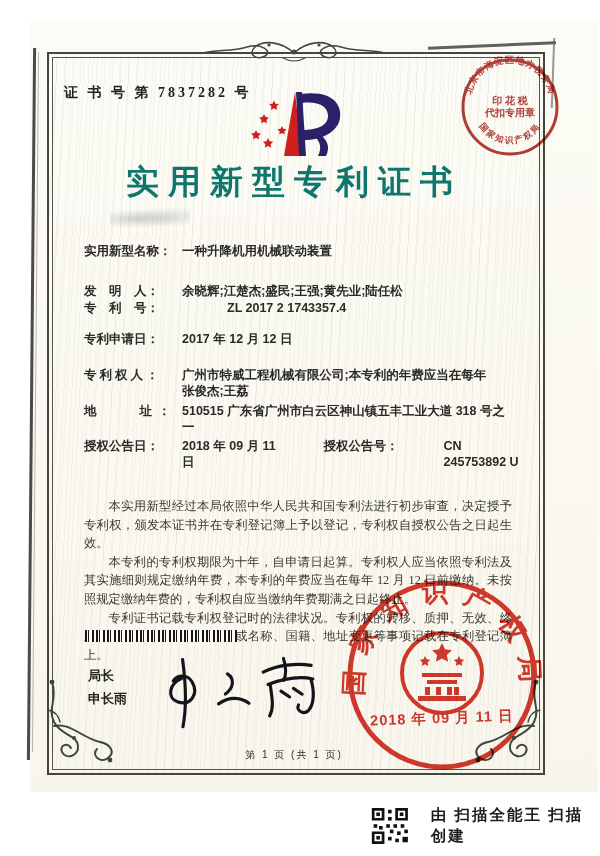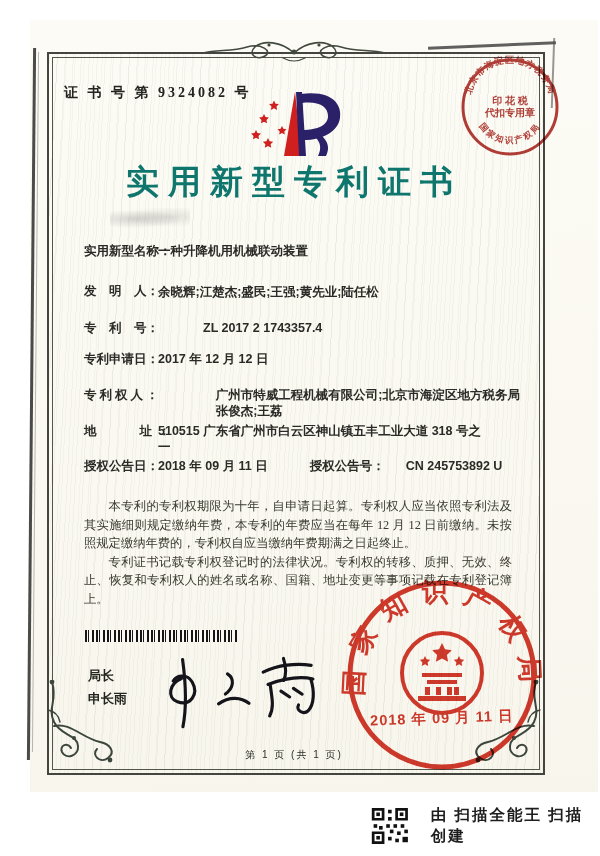--- a/index.html
+++ b/index.html
@@ -27,23 +27,23 @@
   .cert-no{position:absolute;left:64px;top:84px;font-size:14px;font-weight:700;letter-spacing:3px;color:#23231f;font-family:"Liberation Serif",serif;}
 
   .logo{position:absolute;left:238px;top:88px;width:120px;height:74px;}
 
   .title{position:absolute;left:47px;top:160px;width:494px;text-align:center;font-size:33px;font-weight:700;
     letter-spacing:9px;color:#0f766e;font-family:"Liberation Serif",serif;}
 
   .fields{position:absolute;left:84px;top:243px;width:436px;font-size:12.5px;color:#2a2a26;}
   .frow{display:flex;align-items:flex-start;}
   .rlabel{flex:none;width:74px;font-weight:700;white-space:nowrap;}
-  .rvalue{font-weight:600;line-height:16px;}
-  .mb1{margin-bottom:23px;} .mb2{margin-bottom:20px;align-items:flex-end;} .mb3{margin-bottom:14px;gap:45px;} .mb4{margin-bottom:19px;}
-  .mb5{margin-bottom:4px;justify-content:space-between;} .mb6{margin-bottom:3px;}
+  .rvalue{font-weight:600;line-height:16px;padding-left:24px;}
+  .mb1{margin-bottom:23px;} .mb2{} .mb3{margin-bottom:14px;gap:45px;} .mb4{margin-bottom:19px;}
+  .mb5{margin-bottom:4px;} .mb6{margin-bottom:3px;}
   .grantrow .pair2{margin-left:42px;display:flex;}
 
   .body-text{position:absolute;left:84px;top:497px;width:428px;font-size:12.3px;line-height:18.6px;
     color:#39392f;text-align:justify;font-family:"Liberation Serif",serif;}
   .body-text p{margin:0;text-indent:2em;}
 
   .barcode{position:absolute;left:85px;top:630px;width:152px;height:12px;
     background:repeating-linear-gradient(90deg,#161616 0 2px,#faf8f0 2px 3px,#161616 3px 4px,#faf8f0 4px 7px,#161616 7px 9px,#faf8f0 9px 11px);}
 
   .sig-block{position:absolute;left:88px;top:664px;font-size:13px;font-weight:700;color:#23231f;line-height:23px;}
@@ -111,21 +111,21 @@
         <path d="M4,30 q10,2 12,12" stroke-width="1.4"></path>
         <circle cx="8" cy="2" r="2.4" fill="#3d463c" stroke="none"></circle>
         <circle cx="66" cy="80" r="2.4" fill="#3d463c" stroke="none"></circle>
         <circle cx="30" cy="58" r="2" fill="#3d463c" stroke="none"></circle>
       </g>
     </svg>
   </div>
 
   <div class="smudge"></div>
 
-  <div class="cert-no">证 书 号 第 9324082 号</div>
+  <div class="cert-no">证 书 号 第 7837282 号</div>
 
   <svg class="logo" viewBox="0 0 120 74">
     <g fill="#d01f1f">
       <path d="M36,14 l1.7,3.4 3.8,.5 -2.7,2.7 .6,3.8 -3.4,-1.8 -3.4,1.8 .6,-3.8 -2.7,-2.7 3.8,-.5 z" transform="scale(0.9) translate(4,0)"></path>
       <path d="M26,26 l1.5,3 3.4,.5 -2.4,2.4 .5,3.4 -3,-1.6 -3,1.6 .5,-3.4 -2.4,-2.4 3.4,-.5 z"></path>
       <path d="M18,42 l1.5,3 3.4,.5 -2.4,2.4 .5,3.4 -3,-1.6 -3,1.6 .5,-3.4 -2.4,-2.4 3.4,-.5 z"></path>
       <path d="M30,50 l1.6,3.2 3.6,.5 -2.6,2.5 .6,3.6 -3.2,-1.7 -3.2,1.7 .6,-3.6 -2.6,-2.5 3.6,-.5 z"></path>
       <path d="M44,38 l1.4,2.8 3.1,.45 -2.2,2.2 .5,3.1 -2.8,-1.5 -2.8,1.5 .5,-3.1 -2.2,-2.2 3.1,-.45 z"></path>
       <polygon points="57,4 46,68 64,68"></polygon>
     </g>
@@ -151,21 +151,21 @@
       <span class="rlabel">专　利　号：</span>
       <span class="rvalue">ZL 2017 2 1743357.4</span>
     </div>
     <div class="frow mb4">
       <span class="rlabel">专利申请日：</span>
       <span class="rvalue">2017 年 12 月 12 日</span>
     </div>
     <div class="frow mb5">
       <span class="rlabel" style="letter-spacing:3px;">专利权人：</span>
       <span class="rvalue">
-        <div>广州市特威工程机械有限公司;北京市海淀区地方税务局</div>
+        <div>广州市特威工程机械有限公司;本专利的年费应当在每年</div>
         <div>张俊杰;王荔</div>
       </span>
     </div>
     <div class="frow mb6">
       <span class="rlabel" style="letter-spacing:6px;">地　　址：</span>
       <span class="rvalue">
         <div>510515 广东省广州市白云区神山镇五丰工业大道 318 号之</div>
         <div>一</div>
       </span>
     </div>
@@ -173,20 +173,21 @@
       <span class="rlabel">授权公告日：</span>
       <span class="rvalue">2018 年 09 月 11 日</span>
       <span class="pair2">
         <span class="rlabel" style="width:auto;margin-right:21px;">授权公告号：</span>
         <span class="rvalue">CN 245753892 U</span>
       </span>
     </div>
   </div>
 
   <div class="body-text">
+    <p>本实用新型经过本局依照中华人民共和国专利法进行初步审查，决定授予专利权，颁发本证书并在专利登记簿上予以登记，专利权自授权公告之日起生效。</p>
     <p>本专利的专利权期限为十年，自申请日起算。专利权人应当依照专利法及其实施细则规定缴纳年费，本专利的年费应当在每年 12 月 12 日前缴纳。未按照规定缴纳年费的，专利权自应当缴纳年费期满之日起终止。</p>
     <p>专利证书记载专利权登记时的法律状况。专利权的转移、质押、无效、终止、恢复和专利权人的姓名或名称、国籍、地址变更等事项记载在专利登记簿上。</p>
   </div>
 
   <div class="barcode"></div>
 
   <div class="sig-block">
     <div>局长</div>
     <div>申长雨</div>
   </div>

